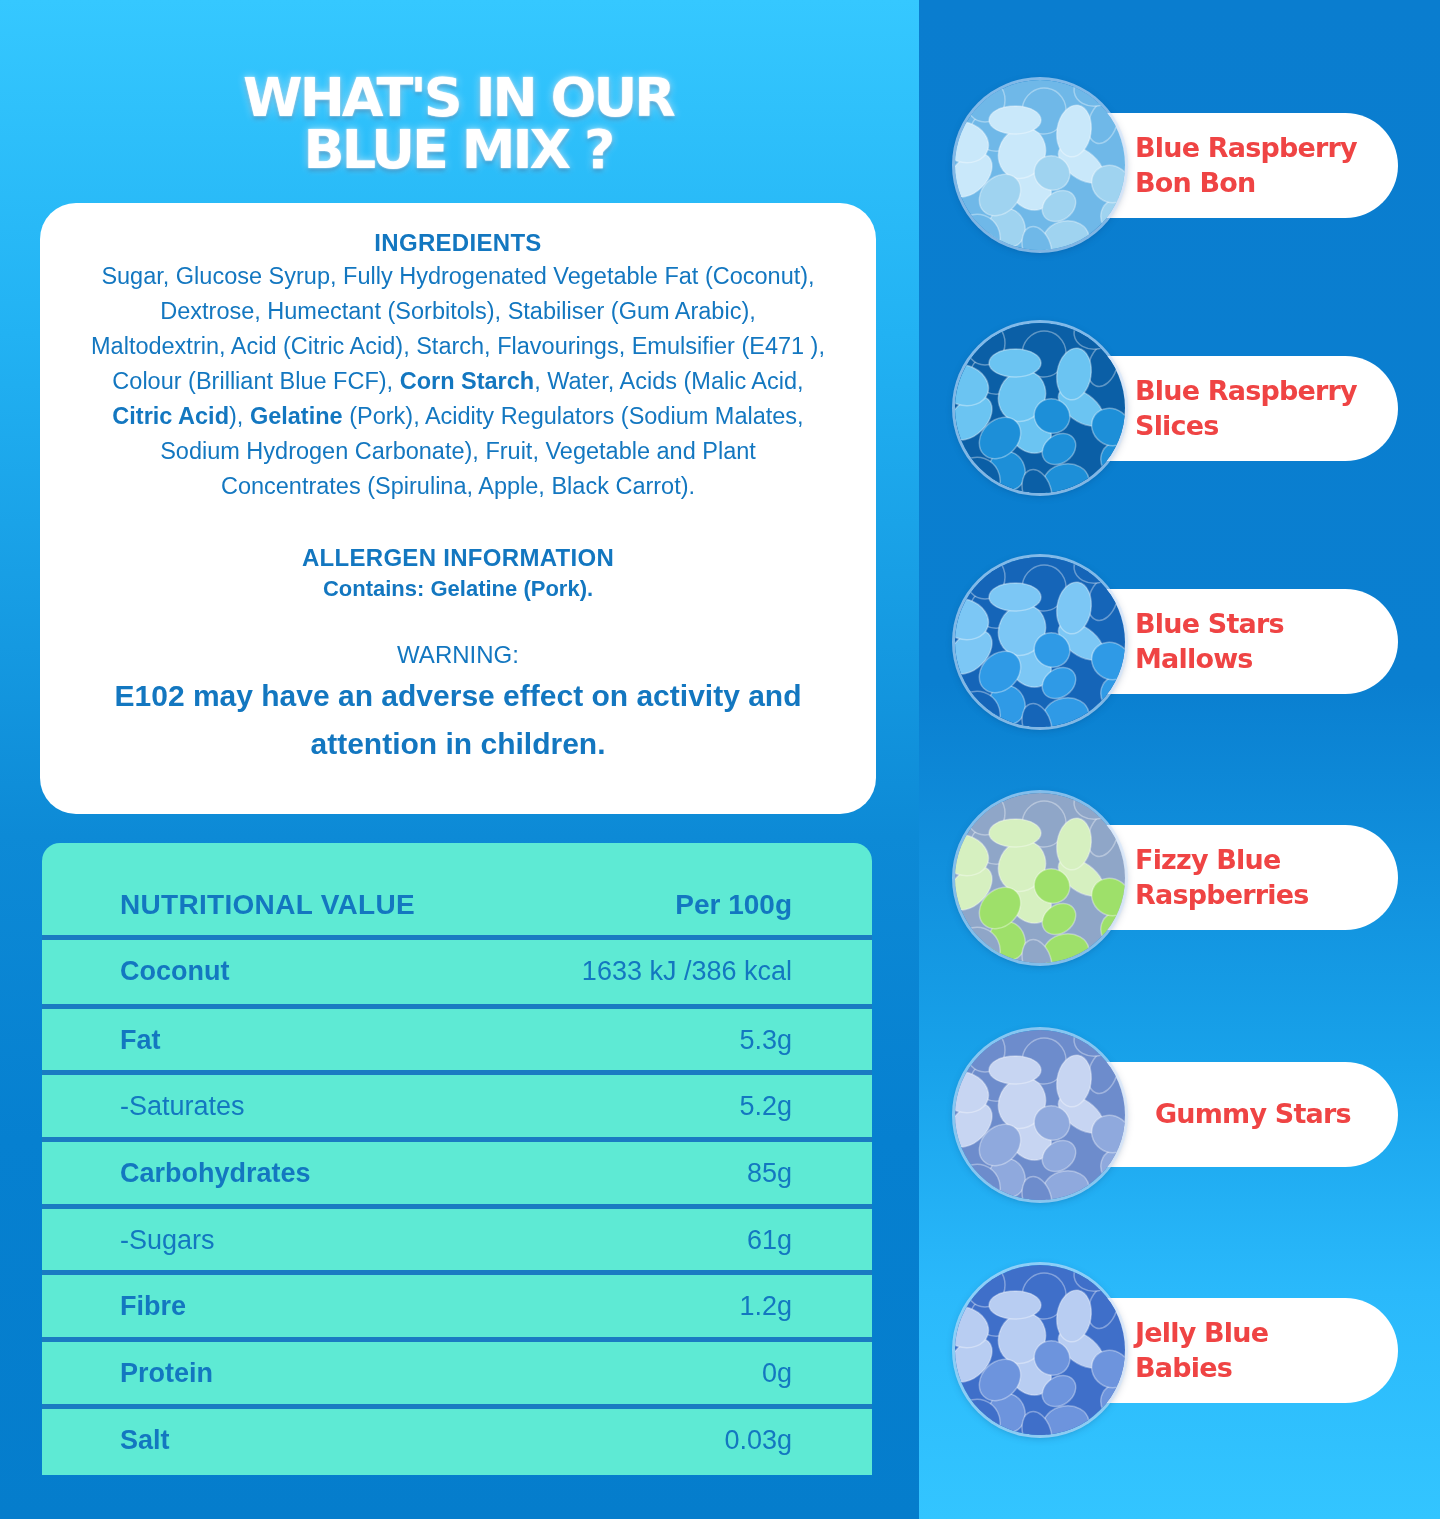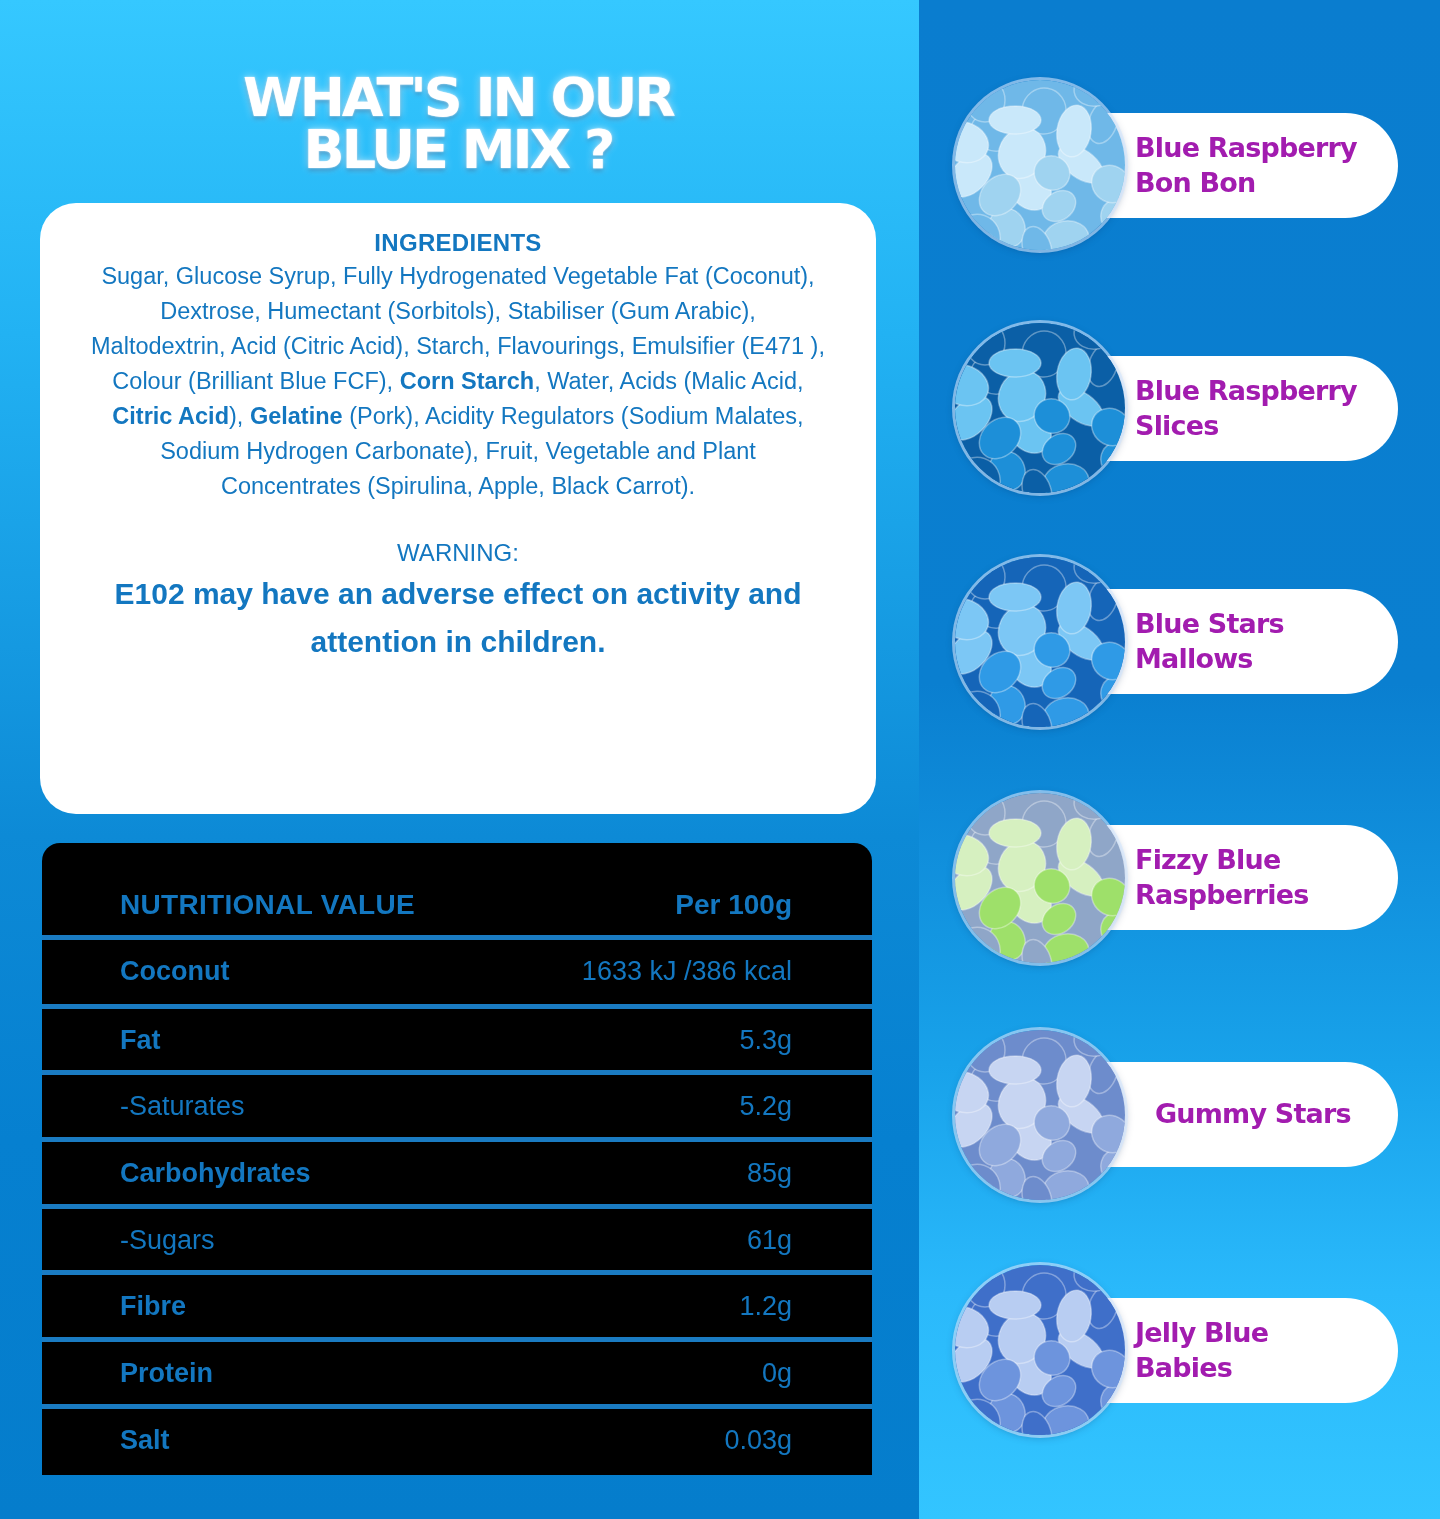--- a/index.html
+++ b/index.html
@@ -38,21 +38,21 @@
   }
   .ingredients-text b { font-weight: bold; }
   .allergen-block { margin-top: 40px; }
   .allergen-text { font-size: 22px; line-height: 34px; font-weight: bold; }
   .warning-block { margin-top: 32px; }
   .warning-heading { font-size: 24px; line-height: 34px; font-weight: normal; }
   .warning-text { font-size: 30px; line-height: 48px; font-weight: bold; }
 
   .nutrition-table {
     position: absolute; left: 42px; top: 843px; width: 830px; height: 632px;
-    background: #000000; border-radius: 18px 18px 0 0; overflow: hidden;
+    background: #5eead4; border-radius: 18px 18px 0 0; overflow: hidden;
   }
   .nt-row {
     position: absolute; left: 0; width: 830px;
     display: flex; align-items: center; justify-content: space-between;
     padding: 0 80px 0 78px;
   }
   .nt-row.header { top: 0; height: 93px; padding-top: 30px; }
   .nt-row.header .nt-label { font-weight: bold; font-size: 28px; letter-spacing: 0.3px; }
   .nt-row.header .nt-value { font-weight: bold; font-size: 28px; text-align: center; }
   .nt-sep { position: absolute; left: 0; width: 830px; height: 5px; background: #1a7bc2; }
@@ -64,21 +64,21 @@
   .candy-pill {
     position: absolute; left: 120px; top: 0; width: 323px; height: 105px;
     background: #fff; border-radius: 0 53px 53px 0;
   }
   .candy-circle {
     position: absolute; left: 0; width: 170px; height: 170px; border-radius: 50%;
     box-shadow: 0 0 0 3px rgba(210,230,255,0.6), 0 2px 8px rgba(0,40,90,0.35);
     overflow: hidden;
   }
   .candy-name {
-    position: absolute; left: 180px; color: #a21caf;
+    position: absolute; left: 180px; color: #ef4444;
     font-family: "DejaVu Sans", sans-serif; font-weight: bold;
     font-size: 27px; line-height: 35px; letter-spacing: -0.8px;
   }
   .candy-name span { display: block; }
 </style>
 </head>
 <body>
 
 <div class="left-panel"></div>
 <div class="right-panel"></div>
@@ -86,20 +86,24 @@
 <h1 class="page-title">
   <span>WHAT'S IN OUR</span>
   <span>BLUE MIX ?</span>
 </h1>
 
 <section class="info-card">
   <div class="section-heading">INGREDIENTS</div>
   <p class="ingredients-text">
     <span>Sugar, Glucose Syrup, Fully Hydrogenated Vegetable Fat (Coconut), Dextrose, Humectant (Sorbitols), Stabiliser (Gum Arabic), Maltodextrin, Acid (Citric Acid), Starch, Flavourings, Emulsifier (E471 ), Colour (Brilliant Blue FCF), </span><b>Corn Starch</b><span>, Water, Acids (Malic Acid, </span><b>Citric Acid</b><span>), </span><b>Gelatine</b><span> (Pork), Acidity Regulators (Sodium Malates, Sodium Hydrogen Carbonate), Fruit, Vegetable and Plant Concentrates (Spirulina, Apple, Black Carrot).</span>
   </p>
+  <div class="allergen-block">
+    <div class="section-heading">ALLERGEN INFORMATION</div>
+    <div class="allergen-text">Contains: Gelatine (Pork).</div>
+  </div>
   <div class="warning-block">
     <div class="warning-heading">WARNING:</div>
     <div class="warning-text">E102 may have an adverse effect on activity and attention in children.</div>
   </div>
 </section>
 
 <section class="nutrition-table">
   <div class="nt-row header">
     <span class="nt-label">NUTRITIONAL VALUE</span>
     <span class="nt-value">Per 100g</span>

